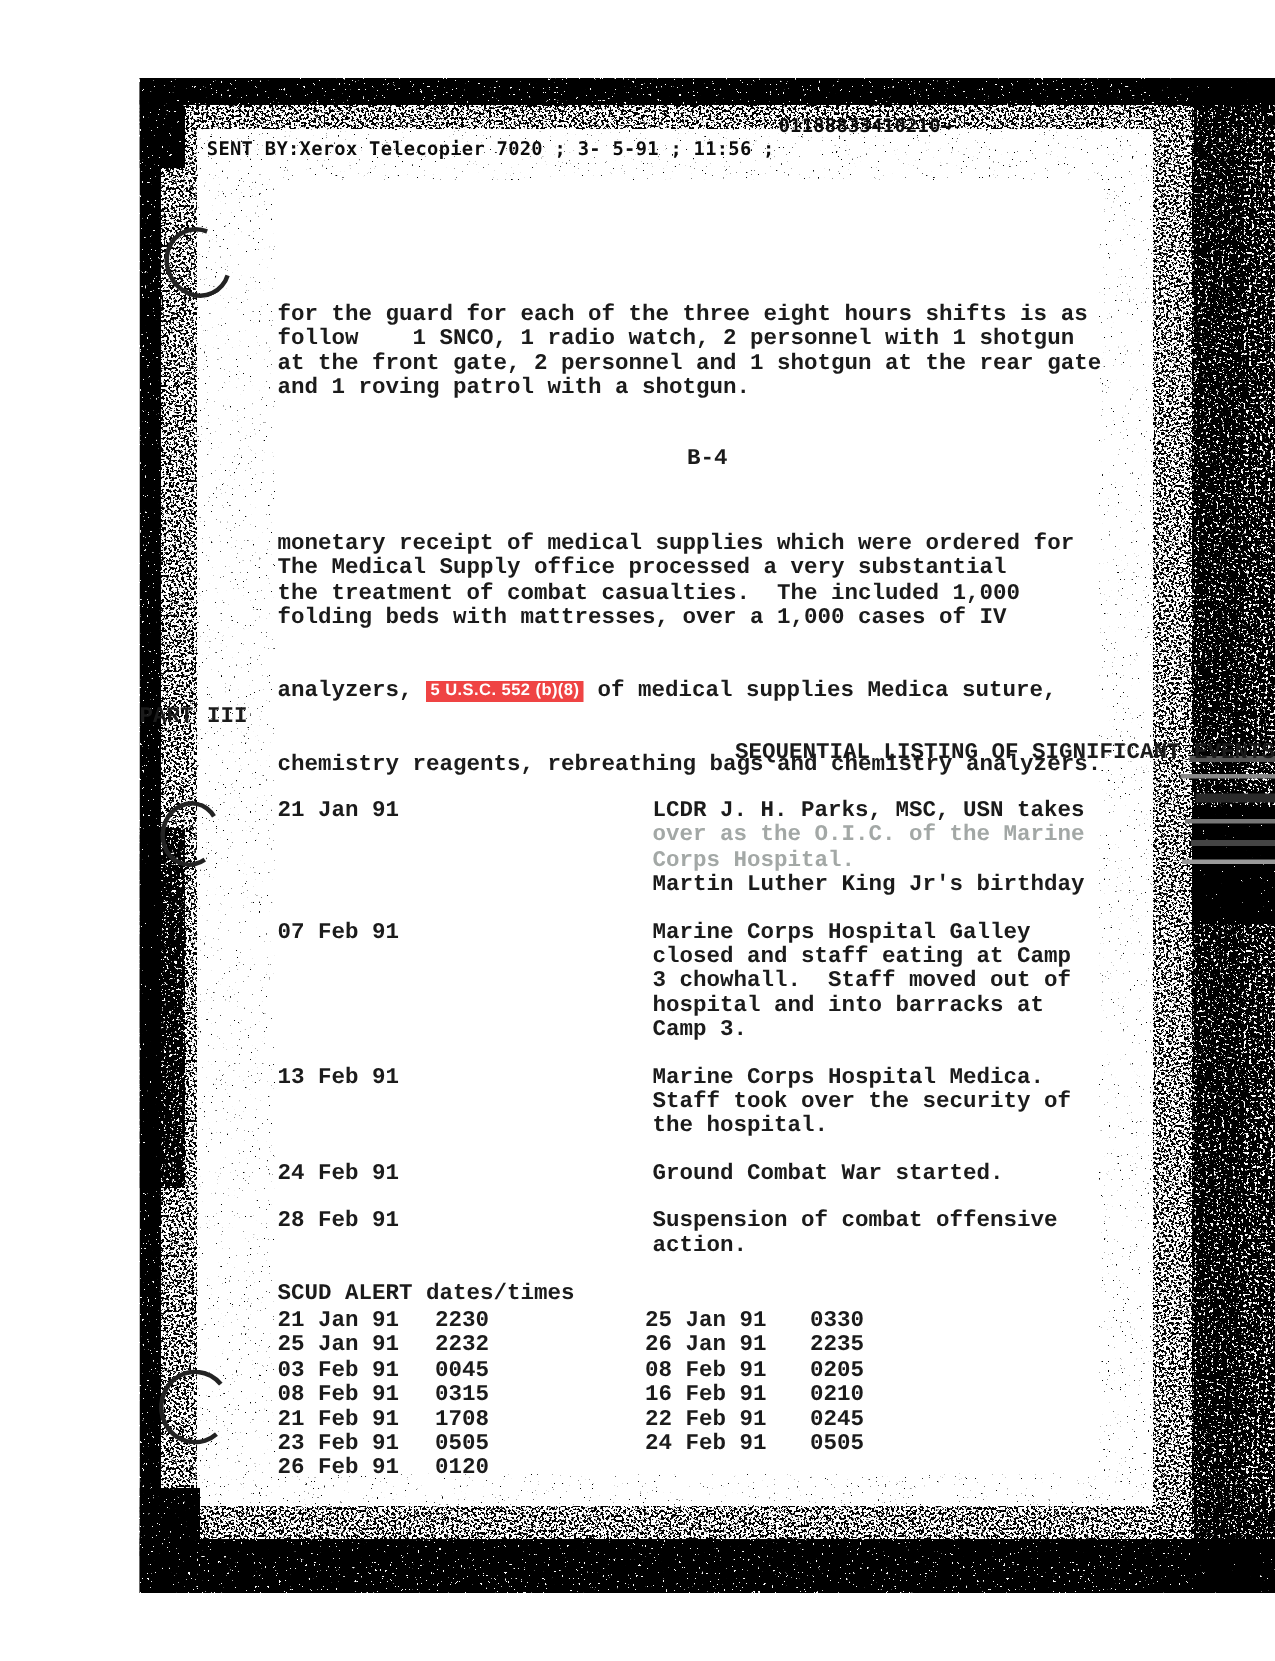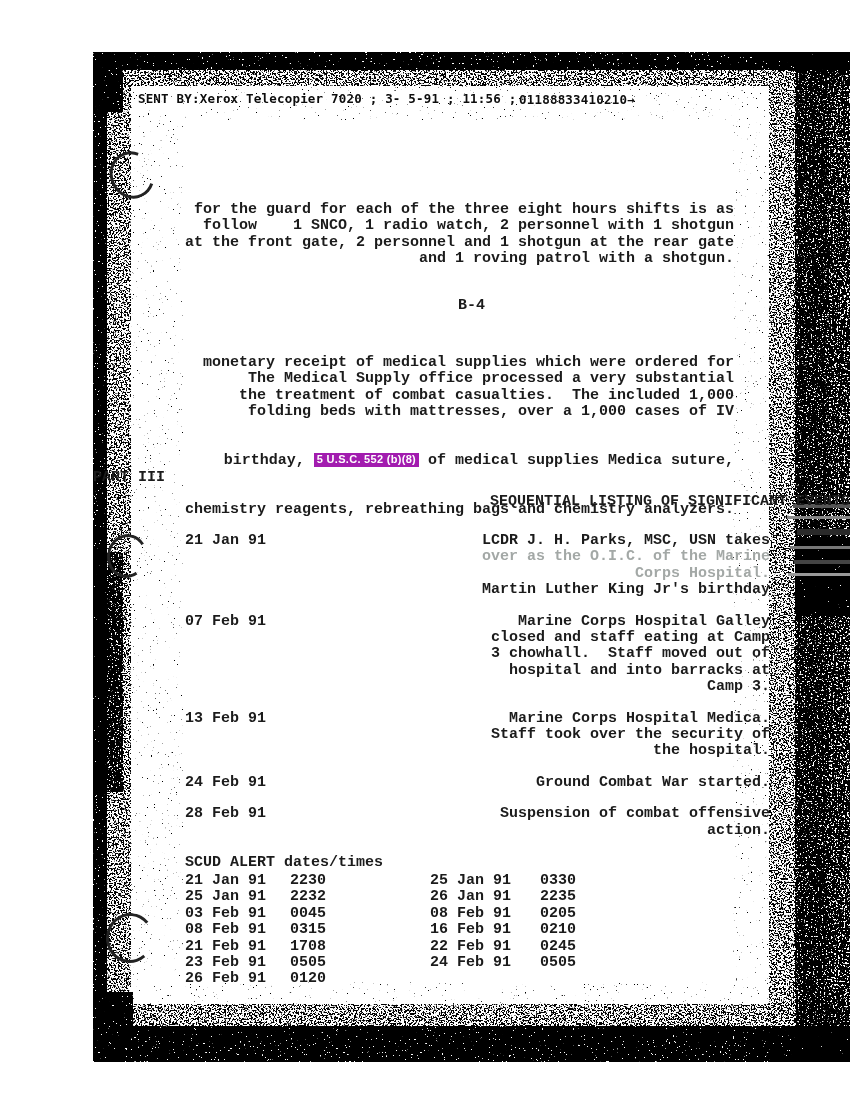--- a/index.html
+++ b/index.html
@@ -11,44 +11,44 @@
     position:absolute; left:93px; top:52px; width:757px; height:1010px;
     overflow:hidden; background:#ffffff;
   }
   .noise-svg { position:absolute; left:0; top:0; z-index:1; }
 
   
   .txt {
     position:absolute; z-index:2; color:#1b1b1b; font-weight:bold;
     font-size:15px; line-height:16.4px; white-space:pre; letter-spacing:0;
   }
-  .tline { white-space:pre;text-align:right; }
+  .tline { white-space:pre; }
   .faded { color:#a3a8a6; text-shadow:none; }
 
   .fax-header {
     position:absolute; top:24px; left:14px; width:740px; height:18px; z-index:3;
     font-family:"DejaVu Sans Mono", monospace; font-size:12.5px; font-weight:bold;
     color:#0d0d0d; letter-spacing:0.2px; white-space:pre;
   }
-  .fax-id { position:absolute; left:412px; top:0;margin-top:16px; }
+  .fax-id { position:absolute; left:412px; top:0; }
 
   .hole {
     position:absolute; z-index:2; border:3px solid #232323; border-radius:50%;
     background:transparent;
   }
   .hole1 { left:17px; top:99px;  width:38px; height:42px; border-right-color:transparent; transform:rotate(-25deg); }
   .hole2 { left:14px; top:482px; width:34px; height:38px; border-right-color:transparent; transform:rotate(12deg); }
   .hole3 { left:13px; top:861px; width:42px; height:44px; border-right-color:transparent; transform:rotate(5deg); }
 
   .p1 { left:92px; top:150px; }
   .b4-heading { left:0; top:246px; width:757px; text-align:center; }
   .p2 { left:92px; top:270px; }
 
   .redaction {
-    display:inline-block; background:#a21caf; color:#ffffff;
+    display:inline-block; background:#ef4444; color:#ffffff;
     font-family:"Liberation Sans", sans-serif; font-size:11px; font-weight:bold;
     line-height:13px; padding:0 3px 1px 3px; letter-spacing:0.3px;
     transform:translateY(-1px); white-space:pre;
   }
 
   .part3-title { left:0; top:418px; width:757px; text-align:left; }
   .part3-sub   { left:0; top:442px; width:757px; text-align:right; }
 
   .events { left:92px; top:481px; width:585px; }
   .event-row { display:flex; }
@@ -124,21 +124,21 @@
 
   <div class="hole hole1"></div>
   <div class="hole hole2"></div>
   <div class="hole hole3"></div>
 
   <div class="txt p1"><div class="tline">for the guard for each of the three eight hours shifts is as</div><div class="tline">follow    1 SNCO, 1 radio watch, 2 personnel with 1 shotgun</div><div class="tline">at the front gate, 2 personnel and 1 shotgun at the rear gate</div><div class="tline">and 1 roving patrol with a shotgun.</div></div>
 
   <div class="txt b4-heading">B-4</div>
   <div class="txt p2">
     <div><div class="tline">monetary receipt of medical supplies which were ordered for</div><div class="tline">The Medical Supply office processed a very substantial</div><div class="tline">the treatment of combat casualties.  The included 1,000</div><div class="tline">folding beds with mattresses, over a 1,000 cases of IV</div></div>
-    <div class="tline"><span>birthday, </span><span class="redaction">5 U.S.C. 552 (b)(8)</span><span> of medical supplies Medica suture,</span></div>
+    <div class="tline"><span>analyzers, </span><span class="redaction">5 U.S.C. 552 (b)(8)</span><span> of medical supplies Medica suture,</span></div>
     <div><div class="tline">chemistry reagents, rebreathing bags and chemistry analyzers.</div></div>
   </div>
 
   <div class="txt part3-title">PART III</div>
   <div class="txt part3-sub">SEQUENTIAL LISTING OF SIGNIFICANT EVENTS</div>
 
   <div class="txt events"><div class="event-row"><div class="event-date">21 Jan 91</div><div class="event-lines"><div class="tline">LCDR J. H. Parks, MSC, USN takes</div><div class="tline faded">over as the O.I.C. of the Marine</div><div class="tline faded">Corps Hospital.</div><div class="tline">Martin Luther King Jr's birthday</div></div></div><div class="event-row"><div class="event-date">07 Feb 91</div><div class="event-lines"><div class="tline">Marine Corps Hospital Galley</div><div class="tline">closed and staff eating at Camp</div><div class="tline">3 chowhall.  Staff moved out of</div><div class="tline">hospital and into barracks at</div><div class="tline">Camp 3.</div></div></div><div class="event-row"><div class="event-date">13 Feb 91</div><div class="event-lines"><div class="tline">Marine Corps Hospital Medica.</div><div class="tline">Staff took over the security of</div><div class="tline">the hospital.</div></div></div><div class="event-row"><div class="event-date">24 Feb 91</div><div class="event-lines"><div class="tline">Ground Combat War started.</div></div></div><div class="event-row"><div class="event-date">28 Feb 91</div><div class="event-lines"><div class="tline">Suspension of combat offensive</div><div class="tline">action.</div></div></div></div>
 
   <div class="txt scud-head">SCUD ALERT dates/times</div>
   <div class="txt scud-table"><div class="scud-row"><div class="scud-c1">21 Jan 91</div><div class="scud-c2">2230</div><div class="scud-c3">25 Jan 91</div><div class="scud-c4">0330</div></div><div class="scud-row"><div class="scud-c1">25 Jan 91</div><div class="scud-c2">2232</div><div class="scud-c3">26 Jan 91</div><div class="scud-c4">2235</div></div><div class="scud-row"><div class="scud-c1">03 Feb 91</div><div class="scud-c2">0045</div><div class="scud-c3">08 Feb 91</div><div class="scud-c4">0205</div></div><div class="scud-row"><div class="scud-c1">08 Feb 91</div><div class="scud-c2">0315</div><div class="scud-c3">16 Feb 91</div><div class="scud-c4">0210</div></div><div class="scud-row"><div class="scud-c1">21 Feb 91</div><div class="scud-c2">1708</div><div class="scud-c3">22 Feb 91</div><div class="scud-c4">0245</div></div><div class="scud-row"><div class="scud-c1">23 Feb 91</div><div class="scud-c2">0505</div><div class="scud-c3">24 Feb 91</div><div class="scud-c4">0505</div></div><div class="scud-row"><div class="scud-c1">26 Feb 91</div><div class="scud-c2">0120</div><div class="scud-c3"></div><div class="scud-c4"></div></div></div>

